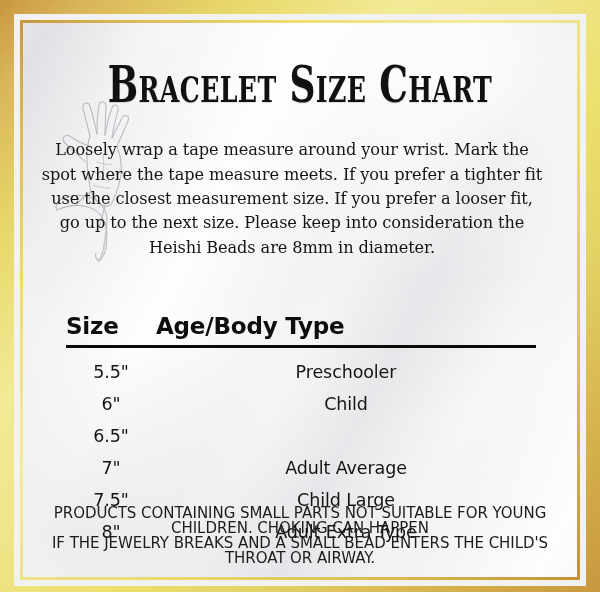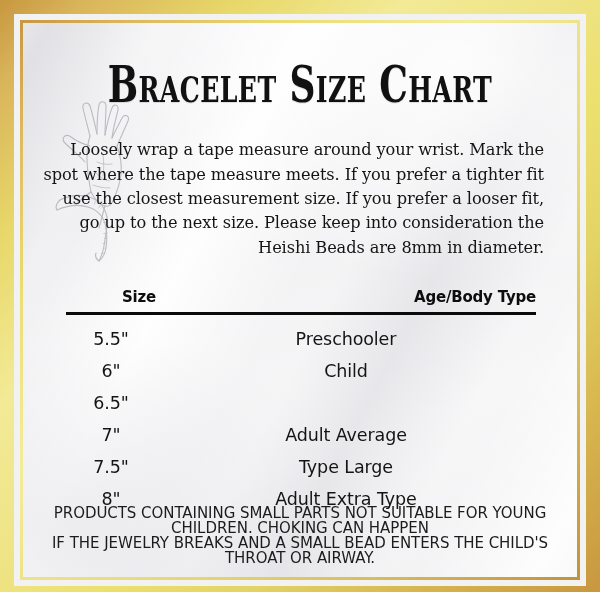--- a/index.html
+++ b/index.html
@@ -128,21 +128,21 @@
     text-shadow: 0 1px 1px rgba(0,0,0,.12);
     z-index: 6;
   }
 
   
   .intro {
     position: absolute;
     left: 40px;
     right: 56px;
     top: 122px;
-    text-align: right;
+    text-align: center;
     font-family: "DejaVu Serif", "Liberation Serif", serif;
     font-size: 16.2px;
     line-height: 24.4px;
     color: #141414;
     z-index: 6;
     letter-spacing: -0.1px;
   }
 
   
   .table-wrap {
@@ -153,24 +153,25 @@
     z-index: 6;
   }
   .thead {
     display: flex;
     align-items: flex-end;
     padding-bottom: 6px;
   }
   .th {
     font-family: "DejaVu Sans", "Liberation Sans", sans-serif;
     font-weight: 700;
-    font-size: 15px;
+    font-size: 23px;
     color: #0d0d0d;
-    text-align: right;
+    text-align: left;
     letter-spacing: -0.2px;
+    margin-top: 25px;
   }
   .col-size  { flex: 0 0 90px; }
   .col-age   { flex: 1 1 auto; }
 
   .divider {
     height: 3px;
     background: #0a0a0a;
     width: 100%;
     margin-bottom: 8px;
   }
@@ -294,21 +295,21 @@
         <div class="td col-size">6.5"</div>
       </div>
 
       <div class="trow">
         <div class="td col-size">7"</div>
         <div class="td col-age">Adult Average</div>
       </div>
 
       <div class="trow">
         <div class="td col-size">7.5"</div>
-        <div class="td col-age">Type Large</div>
+        <div class="td col-age">Child Large</div>
       </div>
 
       <div class="trow">
         <div class="td col-size">8"</div>
         <div class="td col-age">Adult Extra Type</div>
       </div>
 
     </div>
 
     <div class="disclaimer">

